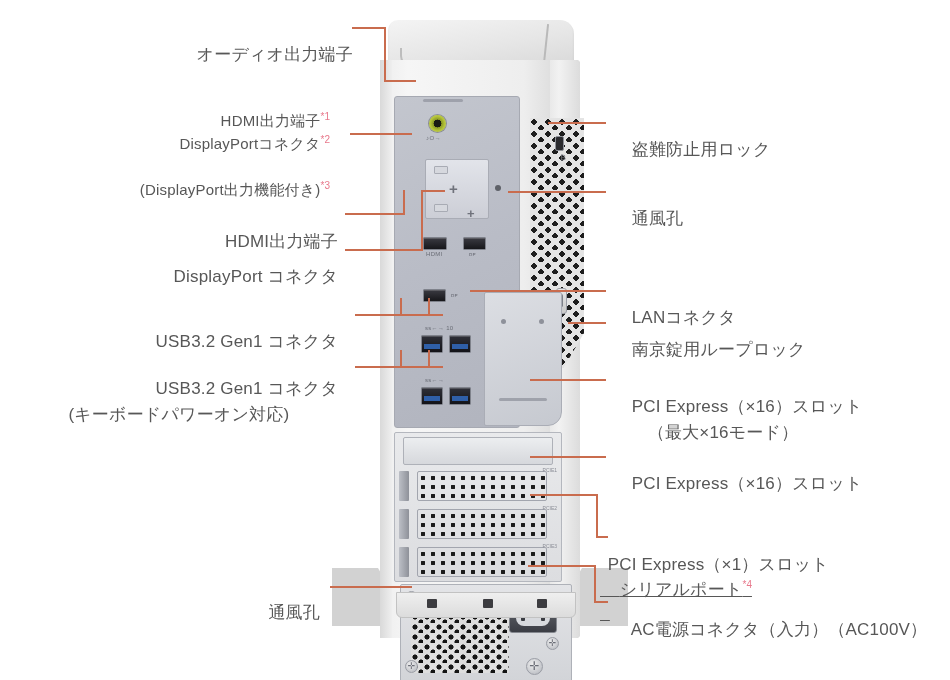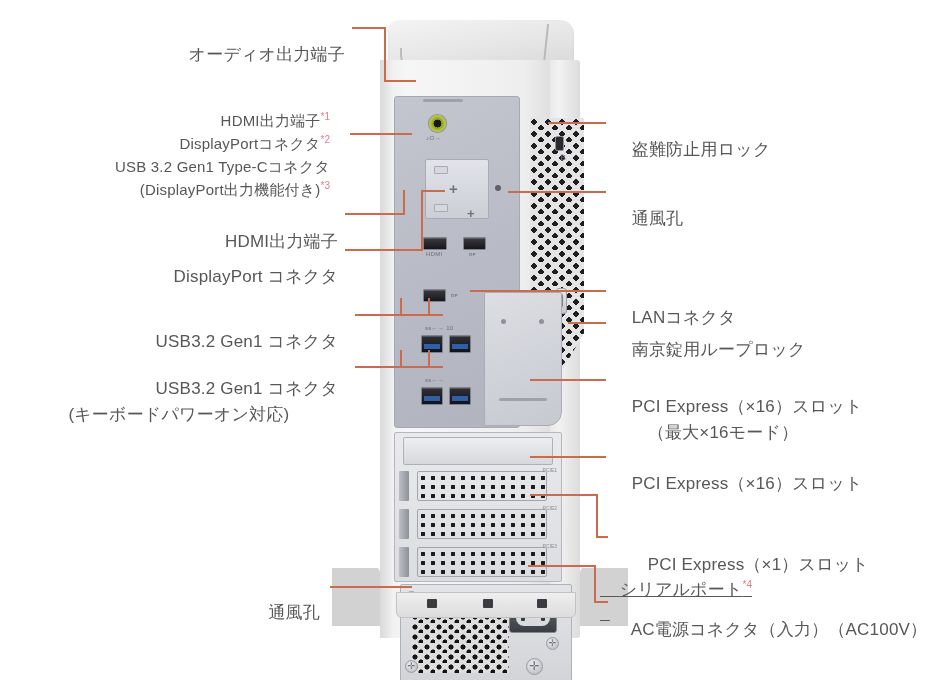--- a/index.html
+++ b/index.html
@@ -495,35 +495,32 @@
       </div>
 
       <div class="foot">
         <span class="foot-pad" style="left:30px;"></span>
         <span class="foot-pad" style="left:86px;"></span>
         <span class="foot-pad" style="left:140px;"></span>
       </div>
     </div>
   </div>
 
-  <div class="label left" style="left:0; top:18px; width:345px;">
+  <div class="label left" style="left:8px; top:18px; width:345px;">
     <span>オーディオ出力端子</span>
   </div>
 
   <div class="label left small" style="left:0; top:88px; width:330px;">
     <span>HDMI出力端子</span><span class="fn">*1</span>
   </div>
 
   <div class="label left small" style="left:0; top:111px; width:330px;">
     <span>DisplayPortコネクタ</span><span class="fn">*2</span>
   </div>
 
-  <div class="label left small" style="left:0; top:134px; width:330px;">
-    <span>USB 3.2 Gen1 Type-Cコネクタ</span>
-  </div>
 
   <div class="label left small" style="left:0; top:157px; width:330px;">
     <span>(DisplayPort出力機能付き)</span><span class="fn">*3</span>
   </div>
 
   <div class="label left" style="left:0; top:205px; width:338px;">
     <span>HDMI出力端子</span>
   </div>
 
   <div class="label left" style="left:0; top:240px; width:338px;">
@@ -566,21 +563,21 @@
     <span>PCI Express（×16）スロット</span>
   </div>
   <div class="label right" style="left:628px; top:396px;">
     <span>（最大×16モード）</span>
   </div>
 
   <div class="label right" style="left:612px; top:447px;">
     <span>PCI Express（×16）スロット</span>
   </div>
 
-  <div class="label right" style="left:628px; top:528px;">
+  <div class="label right" style="left:588px; top:528px;">
     <span>PCI Express（×1）スロット</span>
   </div>
   <div class="label right" style="left:600px; top:553px;text-decoration:underline;">
     <span>シリアルポート</span><span class="fn">*4</span>
   </div>
 
   <div class="label right" style="left:612px; top:593px;">
     <span>AC電源コネクタ（入力）（AC100V）</span>
   </div>
 

